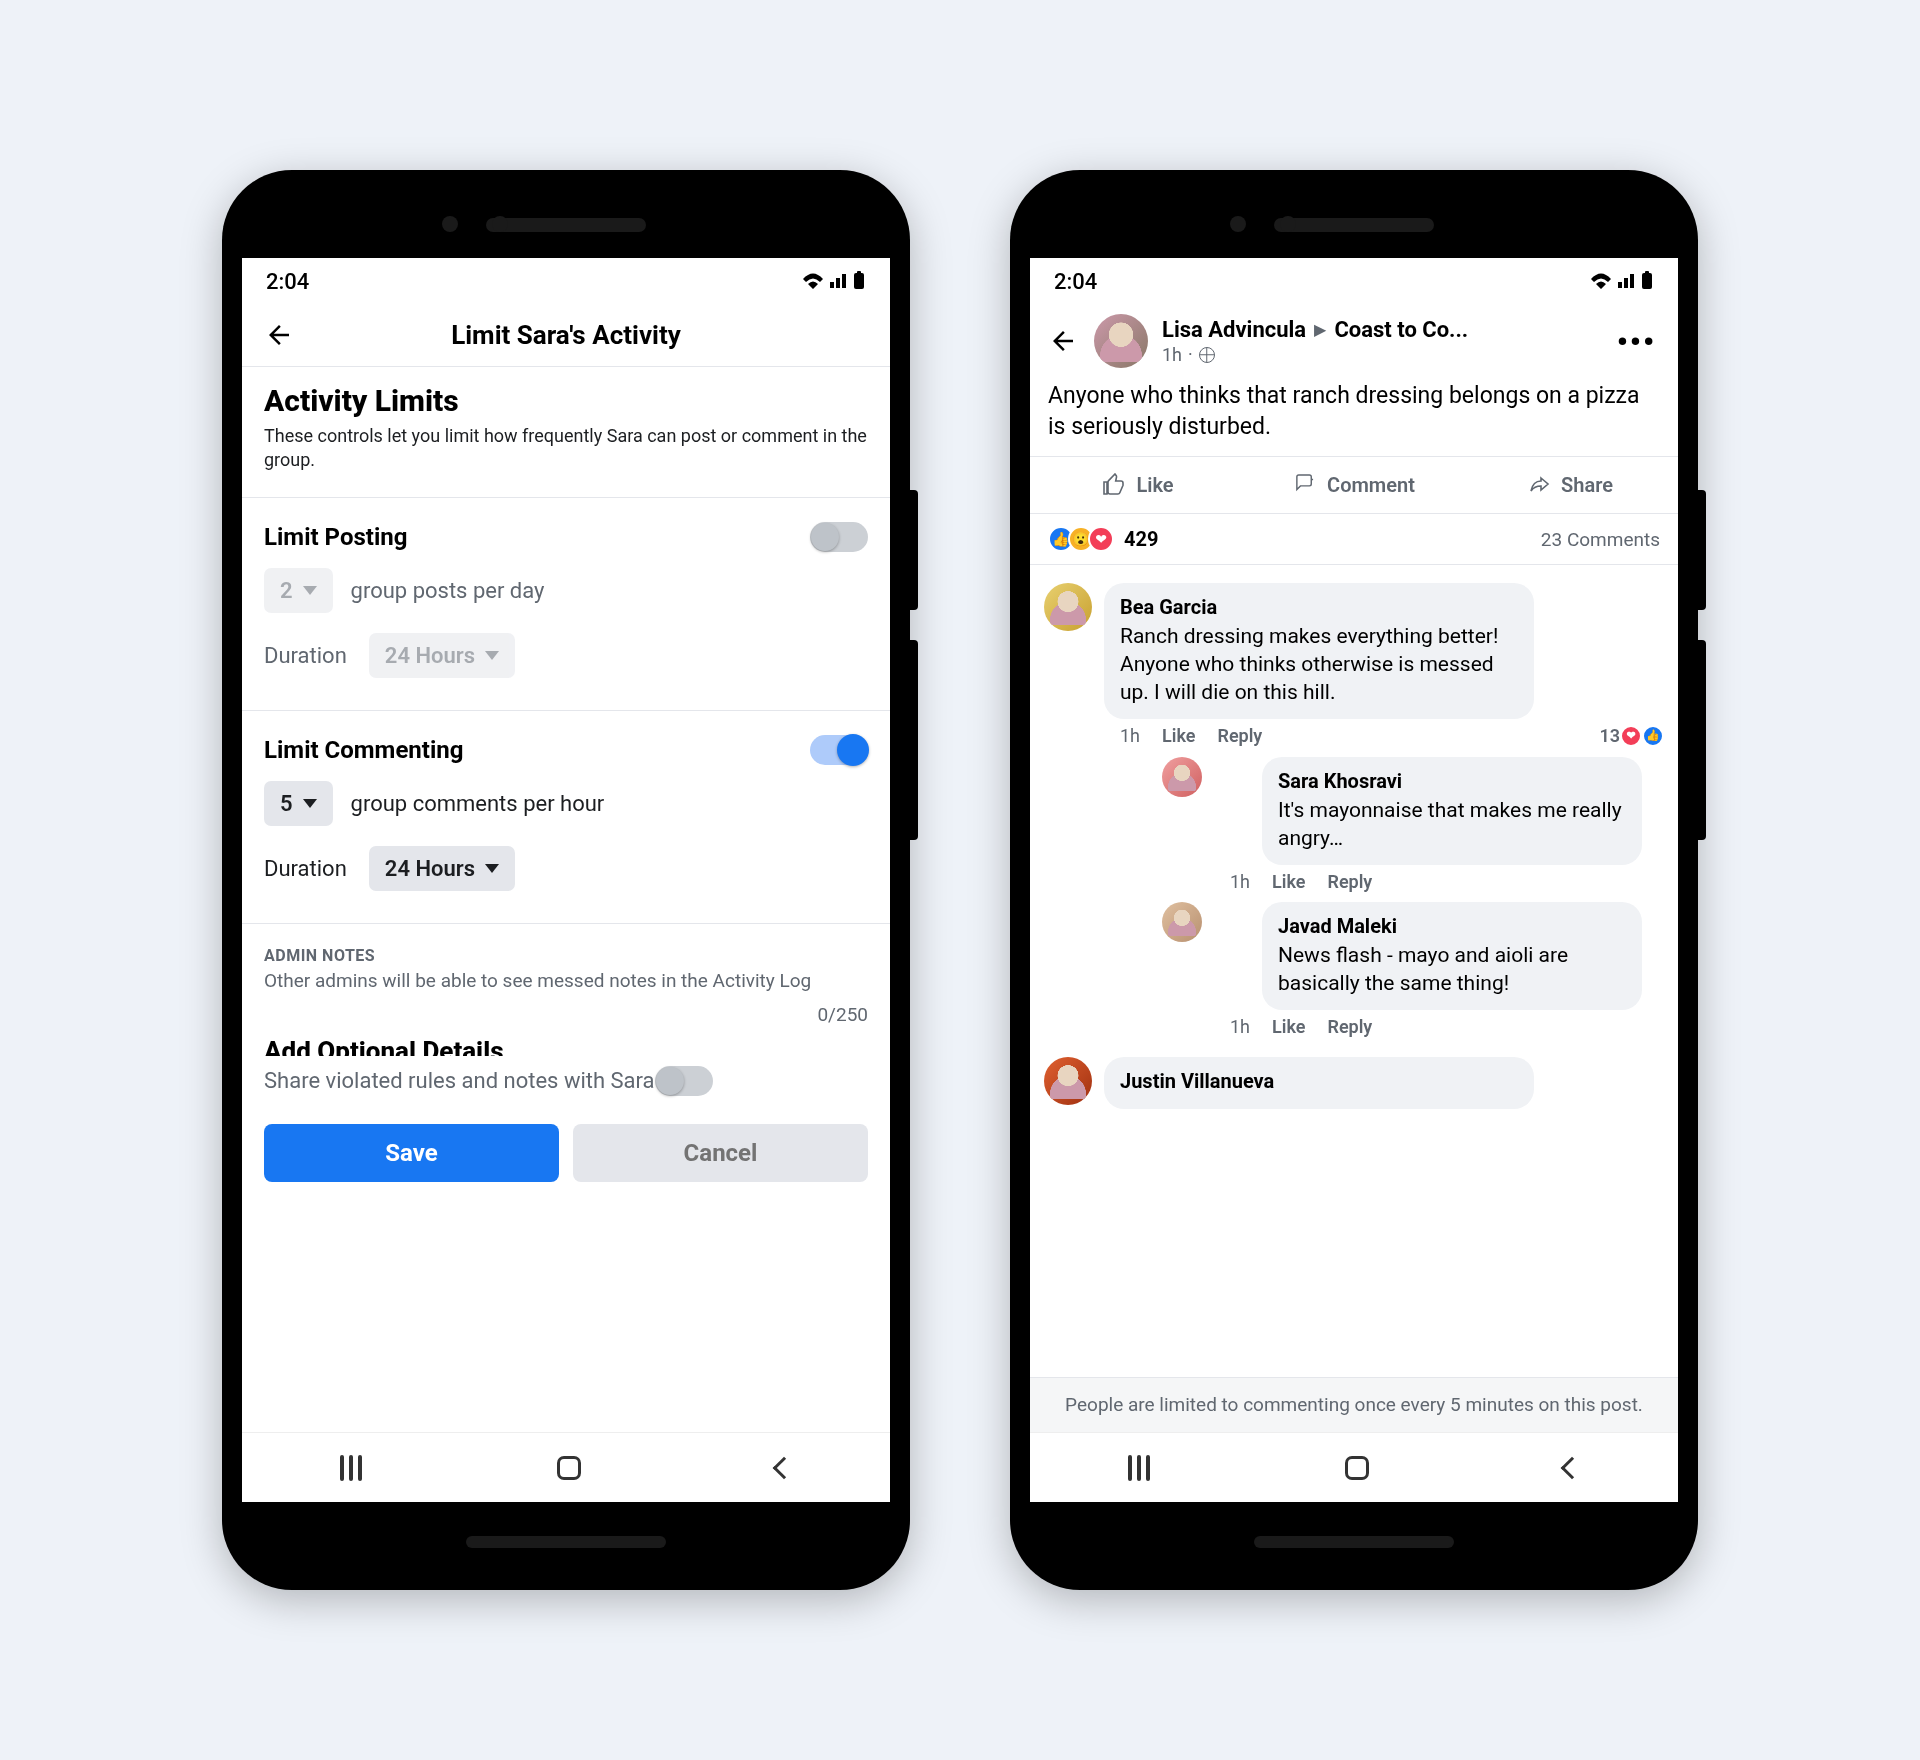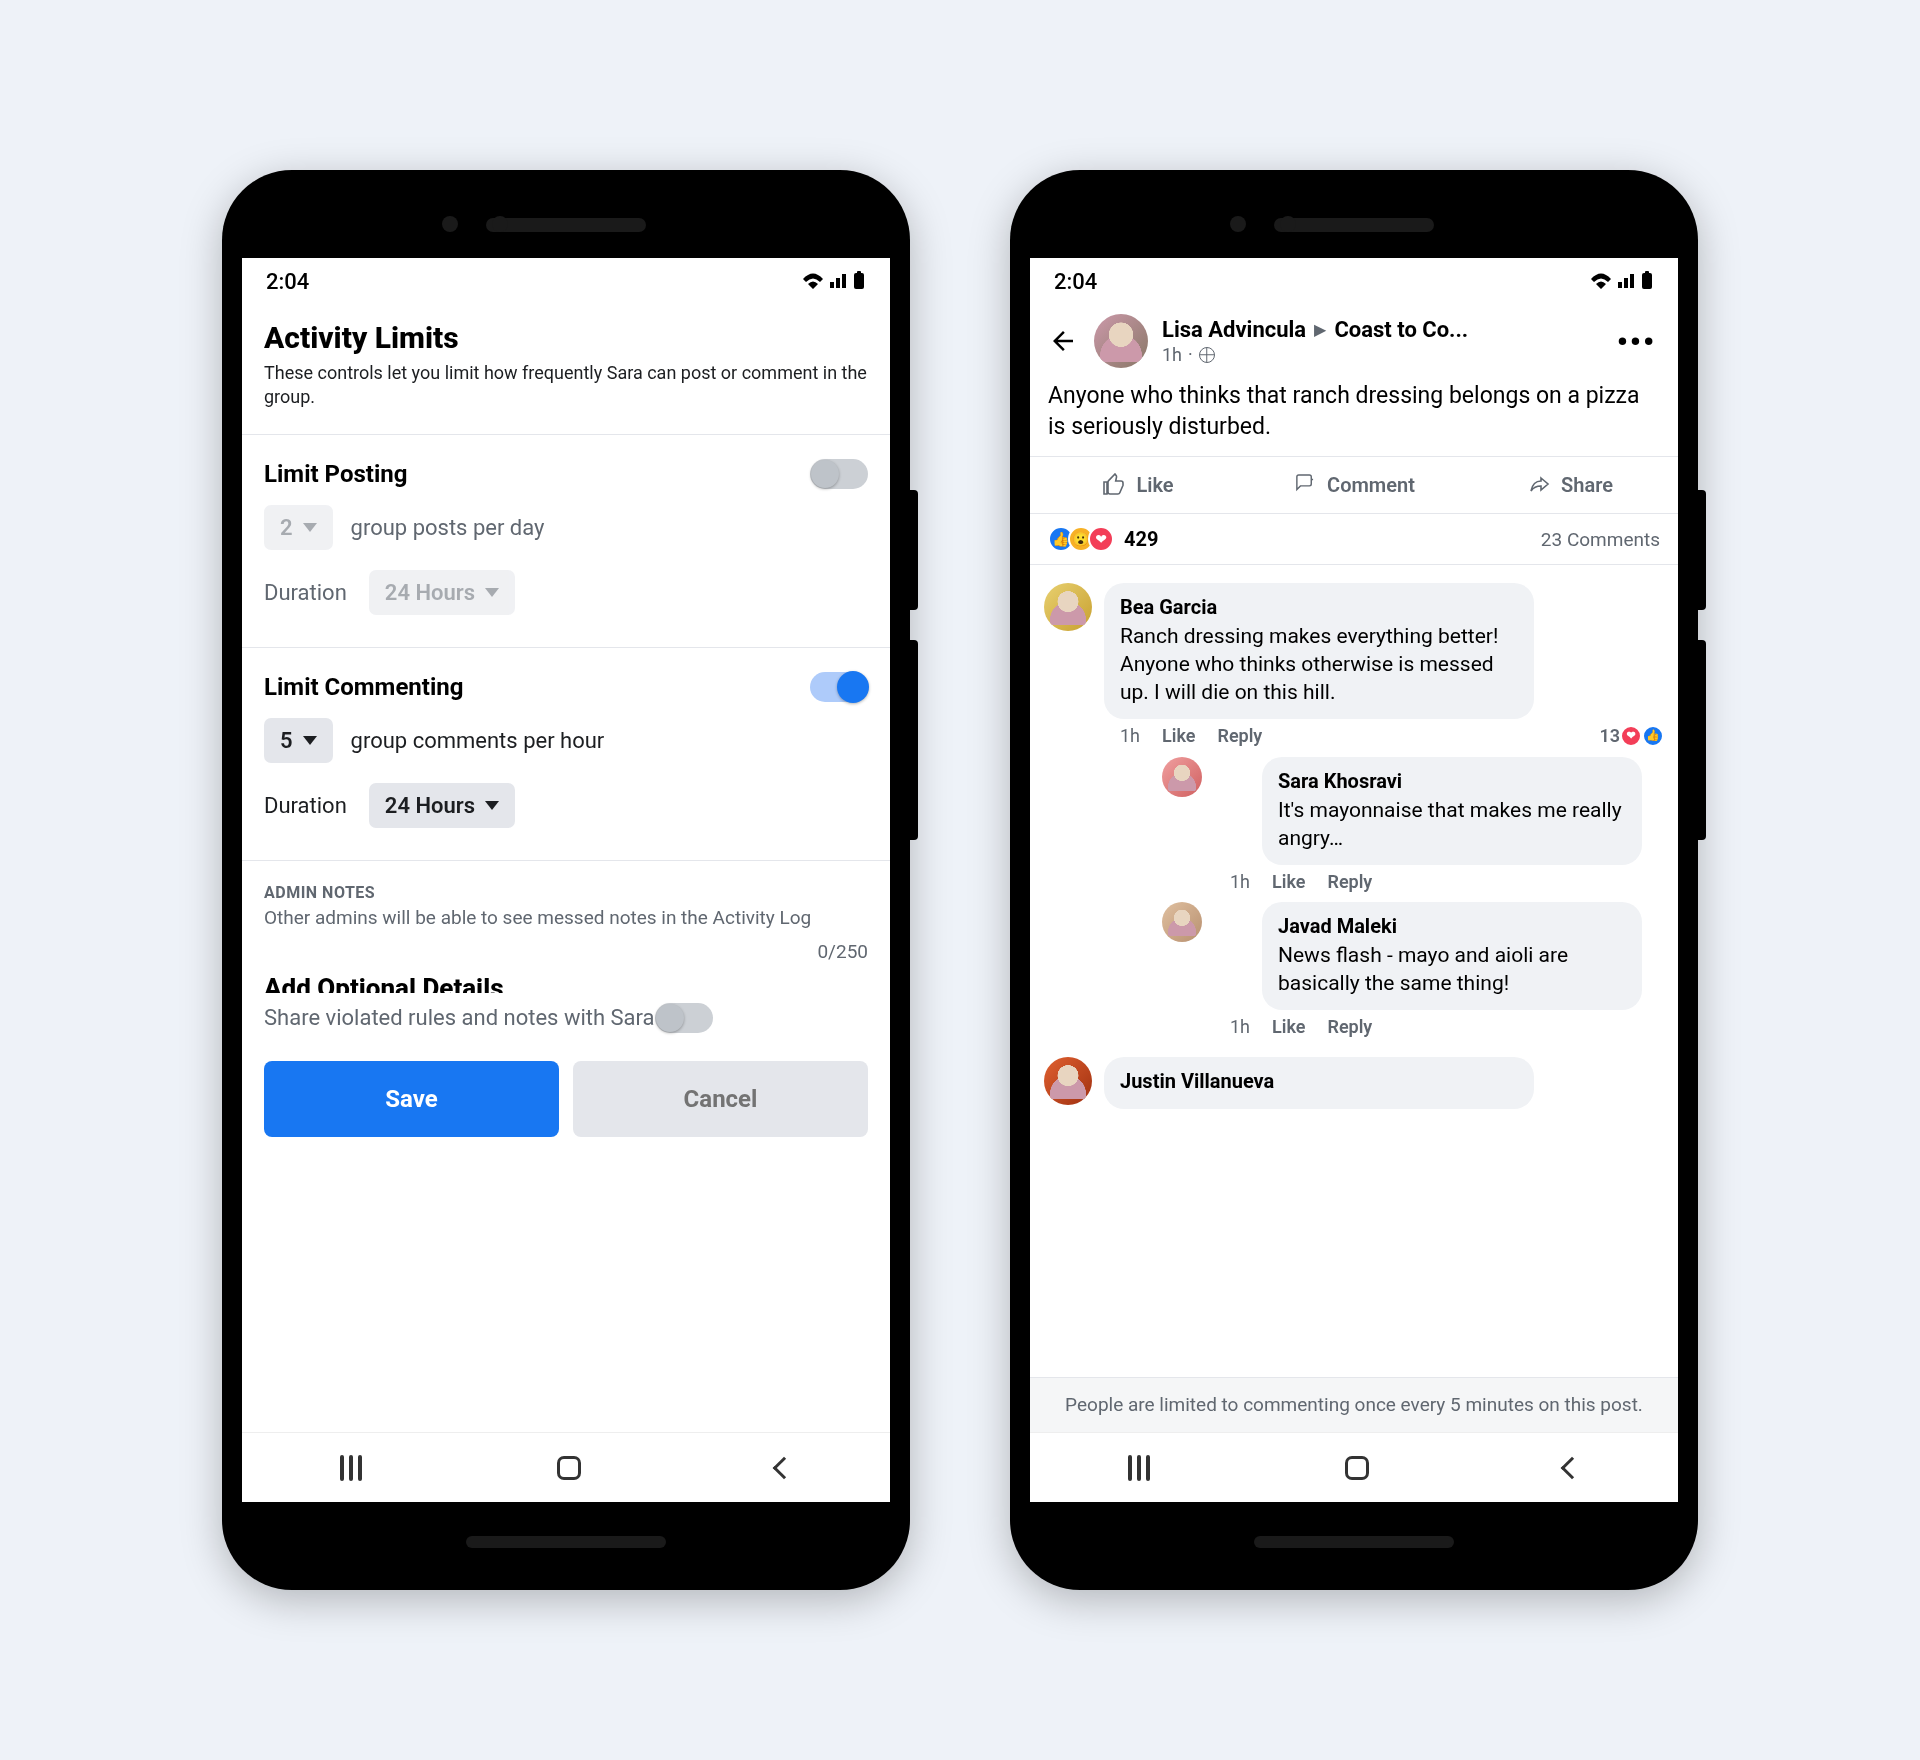--- a/index.html
+++ b/index.html
@@ -96,21 +96,21 @@
   .plain-label.dim { color:#606770;}
   .duration-row { display:flex; align-items:center; gap:22px; margin-top:20px; margin-bottom:8px;}
   .admin-notes { padding:14px 22px 6px;}
   .admin-notes .an-title{ font-size:16px; font-weight:700; color:#606770; letter-spacing:.5px;}
   .admin-notes .an-desc { font-size:19px; color:#606770; margin-top:4px; line-height:1.3;}
   .char-count { text-align:right; font-size:19px; color:#606770; padding:4px 22px 10px;}
   .cutoff-title { font-size:26px; font-weight:800; padding:0 22px; height:20px; overflow:hidden;}
   .share-row { padding:10px 22px; display:flex; align-items:center; justify-content:flex-start;}
   .share-row .txt{ font-size:22px; color:#606770; line-height:1.3; max-width:420px;}
   .btn-row { display:flex; gap:14px; padding:18px 22px;}
-  .btn { flex:1; height:76px; border-radius:8px; display:flex; align-items:center; justify-content:center;
+  .btn { flex:1; height:58px; border-radius:8px; display:flex; align-items:center; justify-content:center;
     font-size:24px; font-weight:700;}
   .btn.primary{ background:#1877f2; color:#fff;}
   .btn.secondary{ background:#e4e6eb; color:#737373;}
 
   
   .post-header { display:flex; align-items:center; padding:10px 16px 12px; gap:14px;}
   .avatar { width:54px; height:54px; border-radius:50%; background:linear-gradient(135deg,#c9a 0%,#876 100%); flex-shrink:0; position:relative; overflow:hidden;}
   .avatar::after{content:""; position:absolute; inset:6px; background:radial-gradient(circle at 50% 35%, #e8d5c0 35%, transparent 36%), radial-gradient(circle at 50% 85%, #c9a 50%, transparent 51%);}
   .post-meta { flex:1; min-width:0;}
   .post-author-line{ display:flex; align-items:center; gap:8px; font-size:22px;}
@@ -177,20 +177,28 @@
           <svg width="20" height="18" viewBox="0 0 20 18">
               <path d="M2 16 L6 16 L6 10 L2 10 Z M8 16 L12 16 L12 6 L8 6 Z M14 16 L18 16 L18 2 L14 2 Z" fill="#000"></path>
             </svg>
           <svg width="14" height="20" viewBox="0 0 14 20">
               <rect x="2" y="2" width="10" height="16" rx="2" fill="#000"></rect>
               <rect x="5" y="0" width="4" height="3" rx="1" fill="#000"></rect>
             </svg>
         </span>
       </div>
 
+      <div class="header-row">
+        <div class="back-arrow">
+          <svg viewBox="0 0 24 24">
+              <path d="M20 11H7.8l5.6-5.6L12 4l-8 8 8 8 1.4-1.4L7.8 13H20z" fill="#000"></path>
+            </svg>
+        </div>
+        <div class="header-title">Limit Sara's Activity</div>
+      </div>
 
       <div class="content-scroll">
         <div class="section">
           <h2>Activity Limits</h2>
           <p class="desc">These controls let you limit how frequently Sara can post or comment in the group.</p>
         </div>
         <div class="divider"></div>
 
         <div class="section">
           <div class="row-flex">

